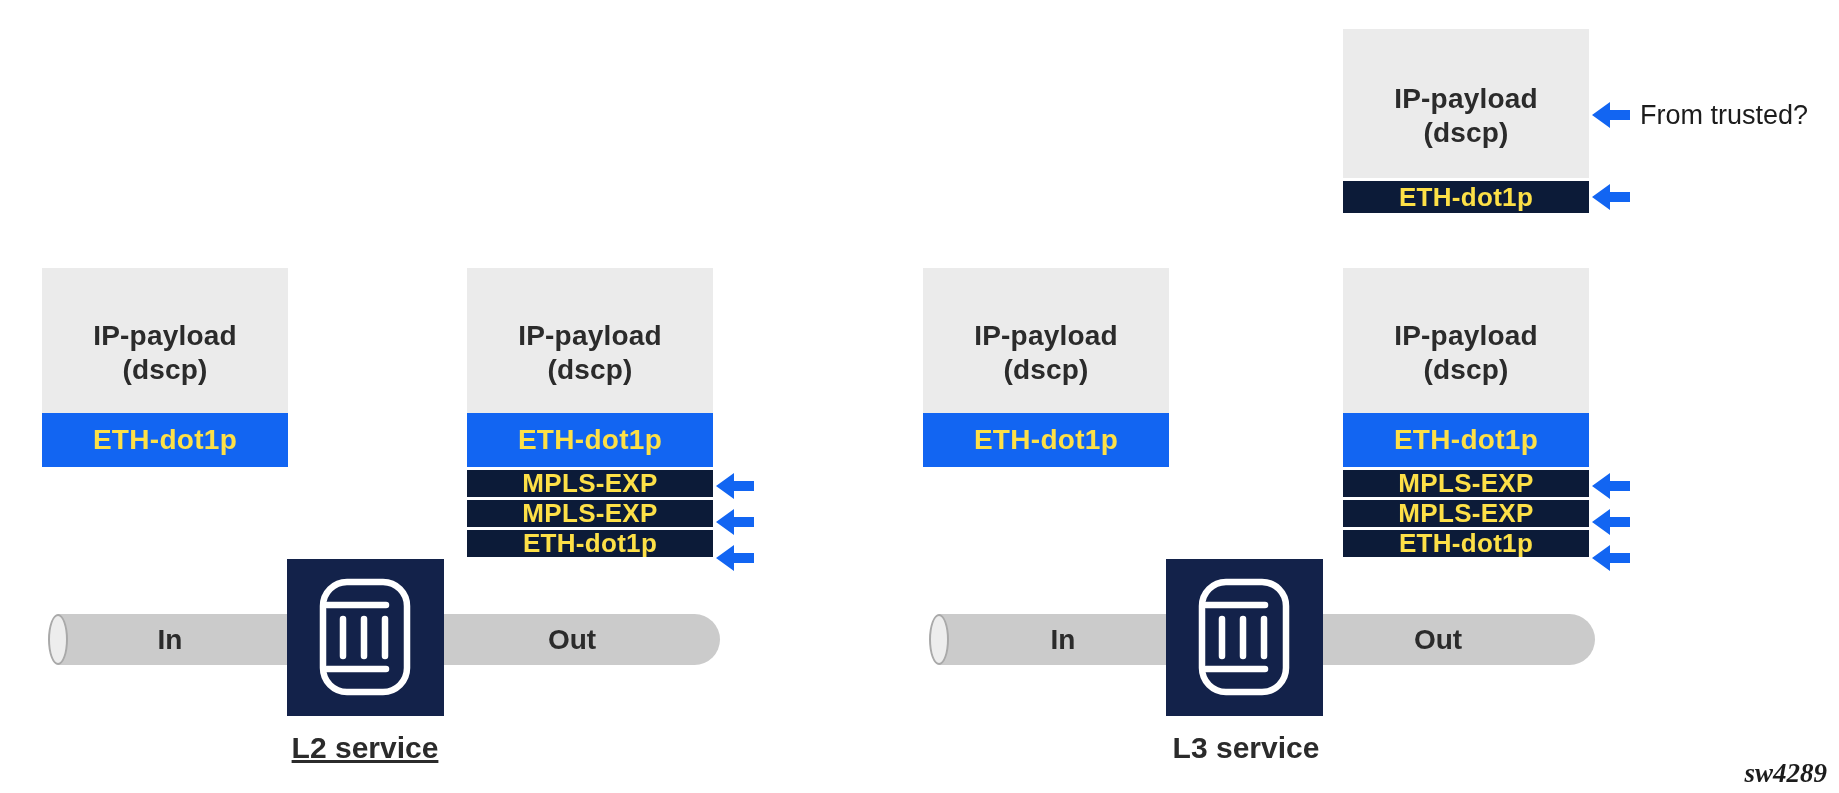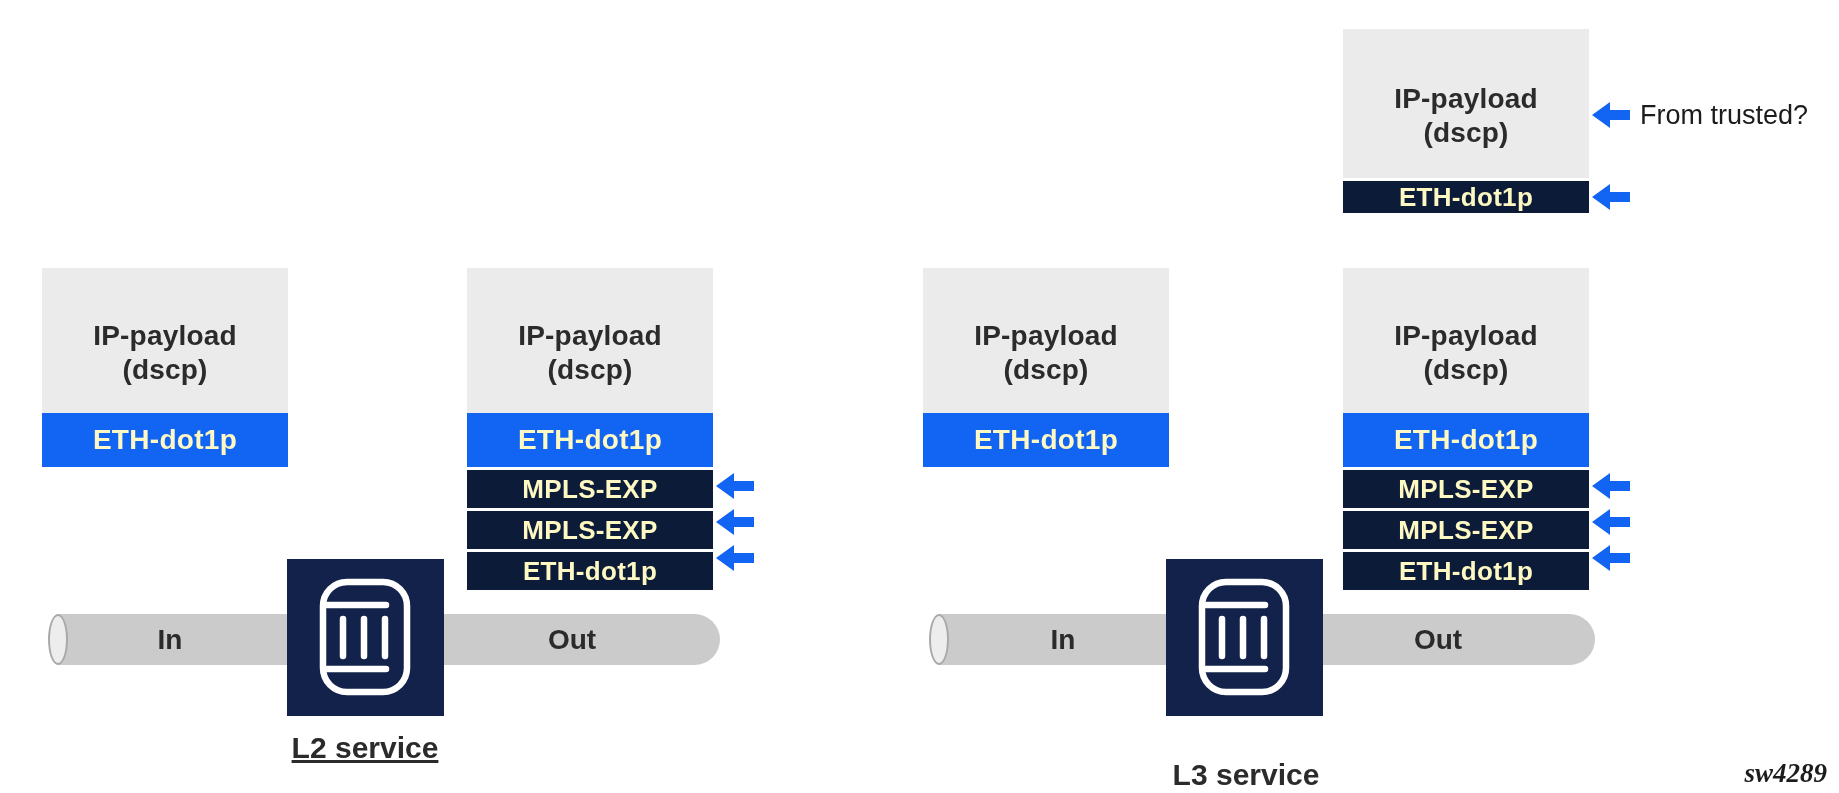--- a/index.html
+++ b/index.html
@@ -13,24 +13,24 @@
   .payload-box {
     background:var(--graybox); display:flex; flex-direction:column;
     align-items:center; justify-content:center; padding-top:24px; box-sizing:border-box;
   }
   .payload-line {
     font-size:28px; line-height:34px; font-weight:bold; color:var(--textdark);
     text-align:center; letter-spacing:0.2px;
   }
   .bar {
     display:flex; align-items:center; justify-content:center;
-    color:#fef9c3; font-weight:bold; letter-spacing:0.3px;
+    color:#fde047; font-weight:bold; letter-spacing:0.3px;
   }
   .bar.blue { background:var(--blue); height:54px; font-size:28px; }
-  .bar.navy { background:var(--navy); height:38px; font-size:26px; margin-top:3px; }
+  .bar.navy { background:var(--navy); height:27px; font-size:26px; margin-top:3px; }
   .bar.navy.slim { height:32px; }
 
   
   .pipe {
     position:absolute; height:51px; background:var(--pipebody);
     border-radius:0 26px 26px 0;
   }
   .pipe-cap {
     position:absolute; left:-10px; top:0; width:20px; height:100%;
     background:var(--pipecap); border:2px solid var(--pipecapline);
@@ -122,21 +122,21 @@
   <div class="router" style="left:1166px; top:559px;">
     <svg viewBox="0 0 157 157" width="157" height="157">
       <rect x="36" y="23" width="84" height="110" rx="24" fill="none" stroke-width="6.5"></rect>
       <line x1="40" y1="46" x2="99" y2="46" stroke-width="6.5" stroke-linecap="round"></line>
       <line x1="40" y1="110" x2="99" y2="110" stroke-width="6.5" stroke-linecap="round"></line>
       <line x1="56" y1="60" x2="56" y2="97" stroke-width="6.5" stroke-linecap="round"></line>
       <line x1="77" y1="60" x2="77" y2="97" stroke-width="6.5" stroke-linecap="round"></line>
       <line x1="98" y1="60" x2="98" y2="97" stroke-width="6.5" stroke-linecap="round"></line>
     </svg>
   </div>
-  <div class="service-label" style="left:1096px; top:731px;margin-top:27px;">L3 service</div>
+  <div class="service-label" style="left:1096px; top:731px;">L3 service</div>
 
   <div class="stack" style="left:923px; top:268px; width:246px;">
     <div class="payload-box" style="height:145px;">
       <div class="payload-line">IP-payload</div>
       <div class="payload-line">(dscp)</div>
     </div>
     <div class="bar blue">ETH-dot1p</div>
   </div>
 
   <div class="stack" style="left:1343px; top:268px; width:246px;">

